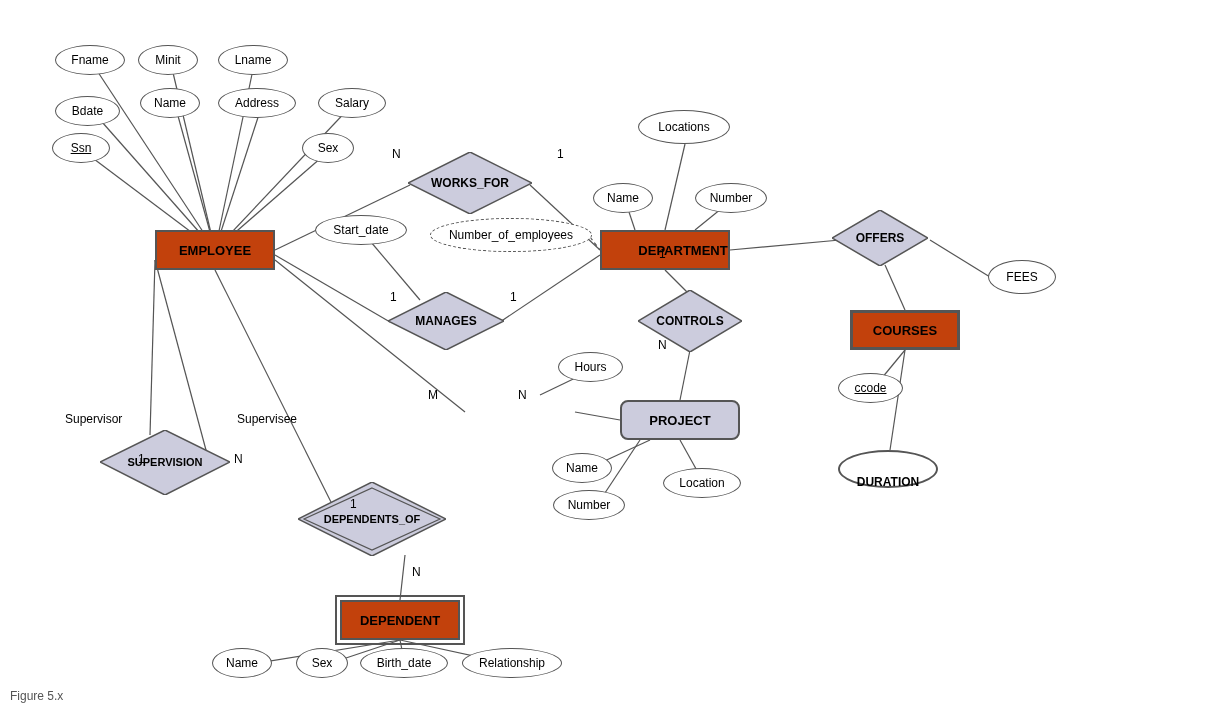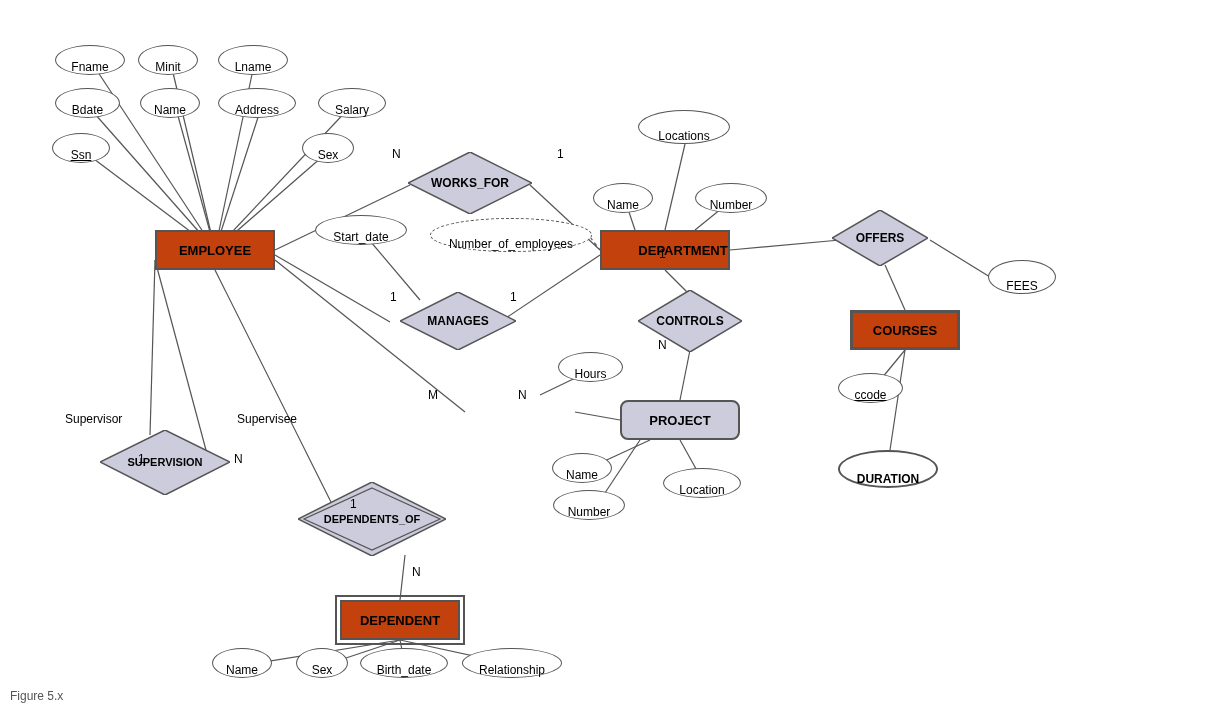--- a/index.html
+++ b/index.html
@@ -35,21 +35,21 @@
       font-weight: bold;
       font-size: 13px;
       text-align: center;
     }
     .attribute {
       position: absolute;
       border: 1.5px solid #555;
       border-radius: 50%;
       background: #fff;
       display: flex;
-      align-items: flex-end;
+      align-items: center;
       justify-content: center;
       font-size: 12px;
       text-align: center;
     }
     .attribute.derived {
       border-style: dashed;
     }
     .label {
       position: absolute;
       font-size: 12px;
@@ -157,21 +157,21 @@
 
   <div class="attribute" style="left:55px; top:45px; width:70px; height:30px;">
     <span>Fname</span>
   </div>
   <div class="attribute" style="left:138px; top:45px; width:60px; height:30px;">
     <span>Minit</span>
   </div>
   <div class="attribute" style="left:218px; top:45px; width:70px; height:30px;">
     <span>Lname</span>
   </div>
-  <div class="attribute" style="left:55px; top:88px; width:65px; height:30px;">
+  <div class="attribute" style="left:55px; top:96px; width:65px; height:30px;">
     <span>Bdate</span>
   </div>
   <div class="attribute" style="left:140px; top:88px; width:60px; height:30px;">
     <span>Name</span>
   </div>
   <div class="attribute" style="left:218px; top:88px; width:78px; height:30px;">
     <span>Address</span>
   </div>
   <div class="attribute" style="left:318px; top:88px; width:68px; height:30px;">
     <span>Salary</span>
@@ -246,21 +246,21 @@
     <span style="font-weight:bold;margin-top:26px;">DURATION</span>
   </div>
 
   <div style="position:absolute; left:408px; top:152px; width:124px; height:62px;">
     <svg width="124" height="62" style="position:absolute;top:0;left:0;">
       <polygon points="62,0 124,31 62,62 0,31" fill="#ccd" stroke="#555" stroke-width="1.5"></polygon>
       <text x="62" y="35" text-anchor="middle" font-size="12" font-weight="bold" fill="#000">WORKS_FOR</text>
     </svg>
   </div>
 
-  <div style="position:absolute; left:400px; top:292px; width:116px; height:58px;">
+  <div style="position:absolute; left:388px; top:292px; width:116px; height:58px;">
     <svg width="116" height="58" style="position:absolute;top:0;left:0;">
       <polygon points="58,0 116,29 58,58 0,29" fill="#ccd" stroke="#555" stroke-width="1.5"></polygon>
       <text x="58" y="33" text-anchor="middle" font-size="12" font-weight="bold" fill="#000">MANAGES</text>
     </svg>
   </div>
 
 
   <div style="position:absolute; left:298px; top:482px; width:148px; height:74px;">
     <svg width="148" height="74" style="position:absolute;top:0;left:0;">
       <polygon points="74,0 148,37 74,74 0,37" fill="#ccd" stroke="#555" stroke-width="1.5"></polygon>

